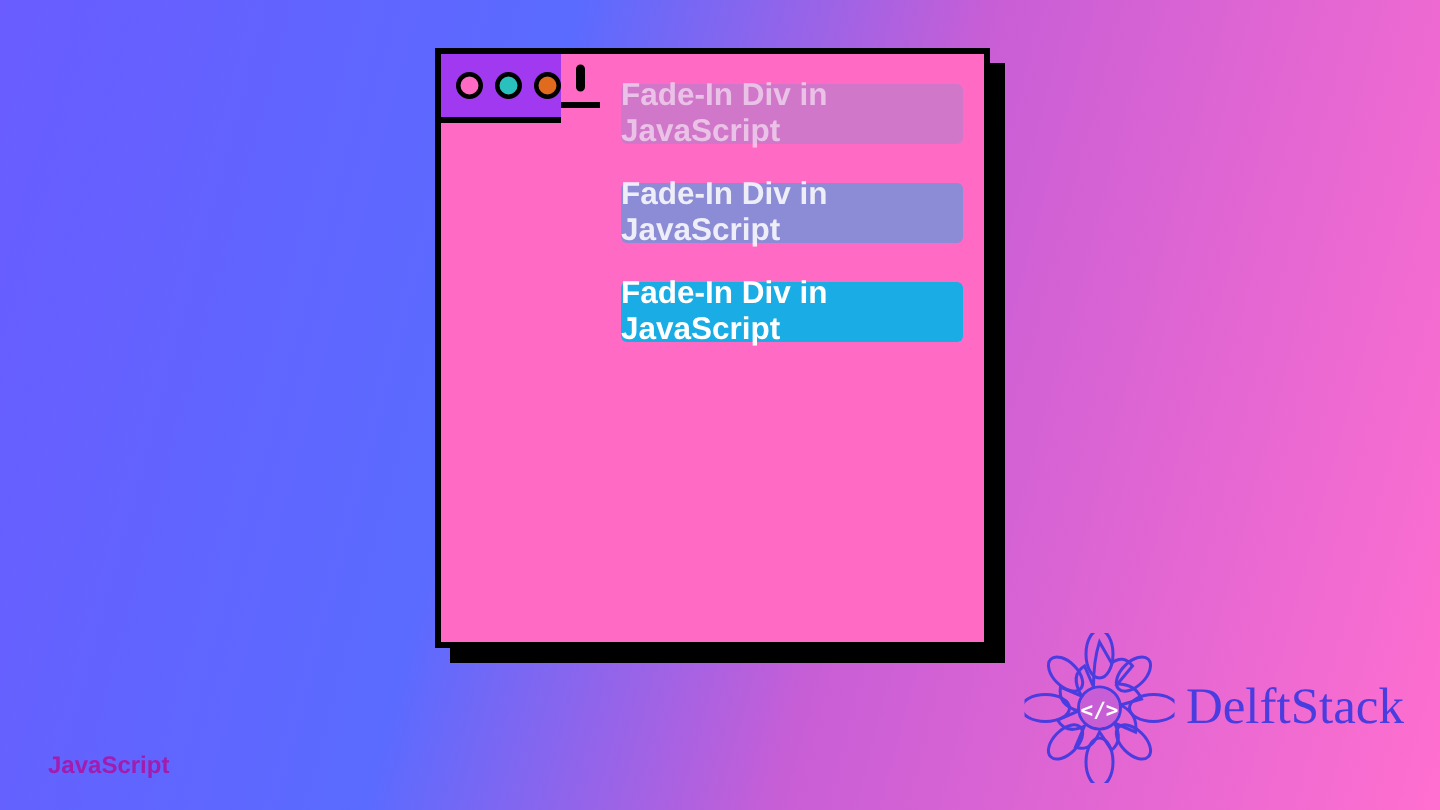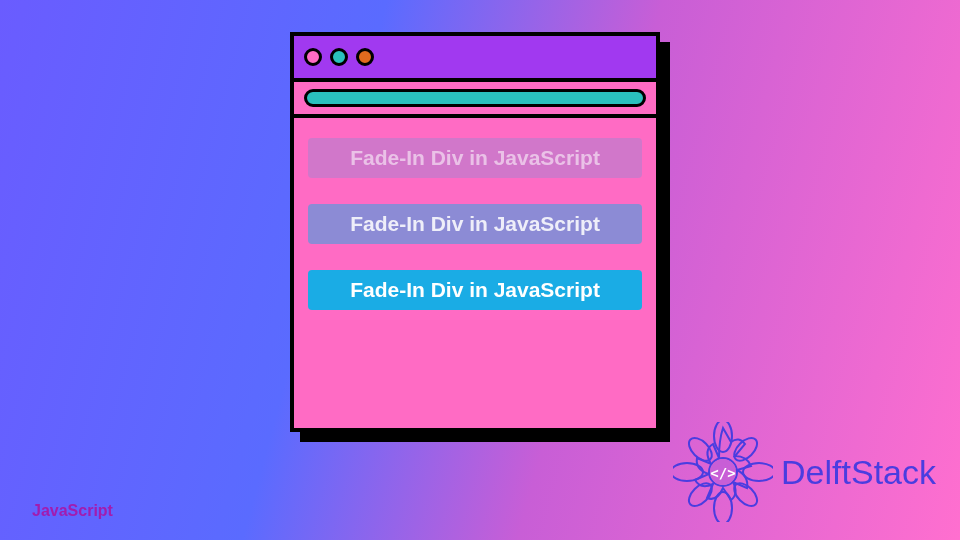--- a/index.html
+++ b/index.html
@@ -26,21 +26,21 @@
     z-index: 0;
   }
   .window {
     position: absolute;
     left: 0; top: 0;
     width: 370px; height: 400px;
     background: #ff6bc4;
     border: 4px solid #000;
     z-index: 1;
     display: flex;
-    flex-direction: column;
+    flex-direction: row;
   }
   .titlebar {
     height: 46px;
     background: #a139f0;
     border-bottom: 4px solid #000;
     display: flex;
     align-items: center;
     padding-left: 10px;
     gap: 8px;
   }
@@ -130,21 +130,21 @@
   }
   .ds-mandala {
     width: 100px; height: 100px;
     position: relative;
   }
   .ds-mandala svg { width: 100%; height: 100%; display: block; }
   .ds-text {
     font-size: 34px;
     font-weight: 400;
     color: #4a3de0;
-    font-family: Liberation Sans, sans-serif;
+    font-family: Liberation Serif, serif;
   }
 </style>
 </head>
 <body>
 
 <div class="window-wrap">
   <div class="window-shadow"></div>
   <div class="window">
     <div class="titlebar">
       <div class="dot pink"></div>

